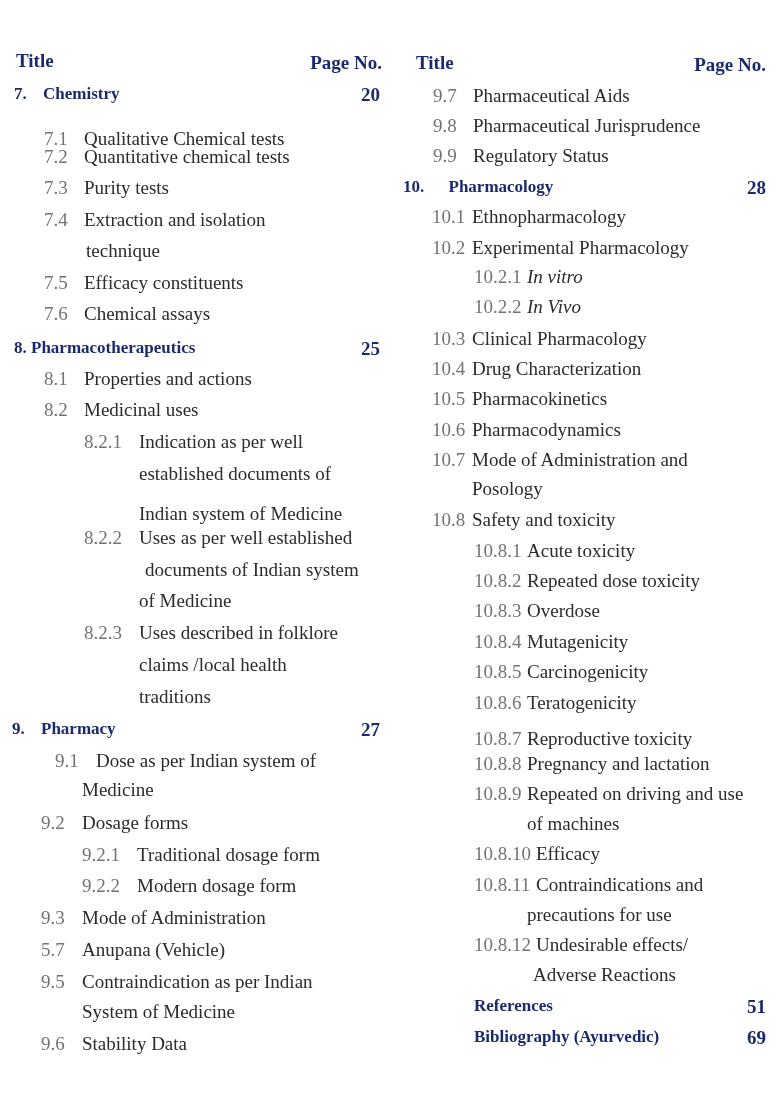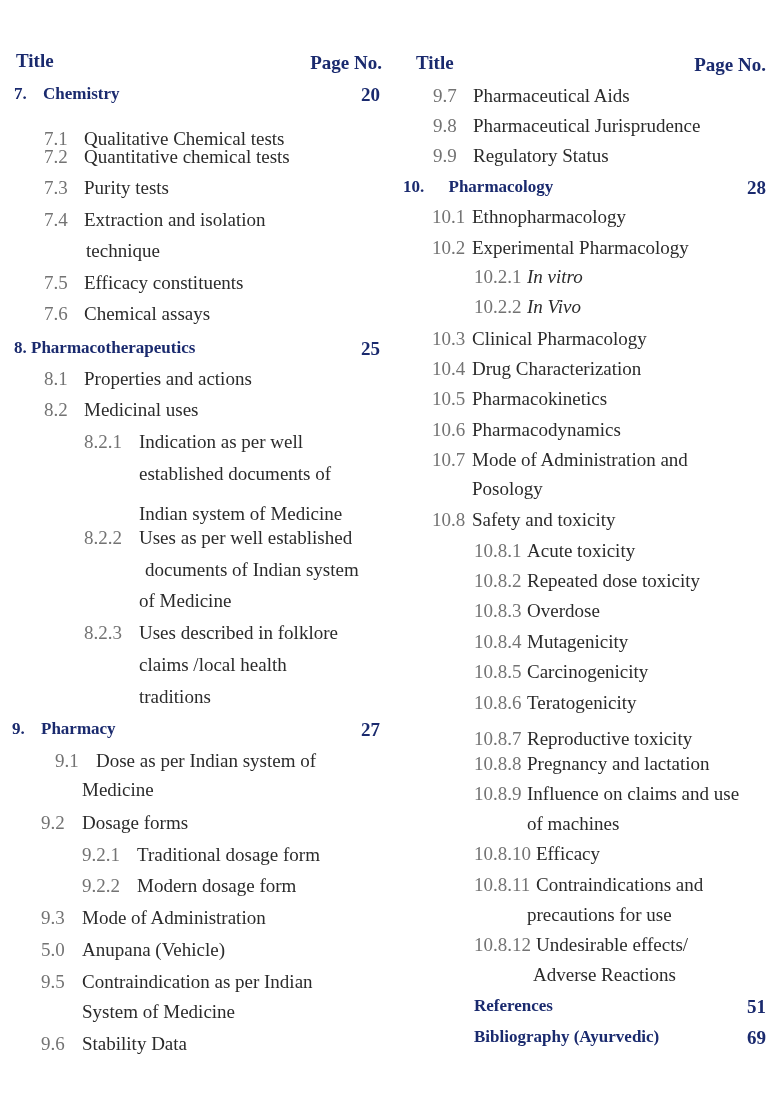--- a/index.html
+++ b/index.html
@@ -66,21 +66,21 @@
     <span style="margin-left:12px">Pharmacy</span>
   </div>
   <div class="pg" style="left:330px;width:50px;top:719px;">27</div>
 
   <div class="row" style="left:55px;top:750px;"><span class="num" style="width:41px">9.1</span><span class="txt">Dose as per Indian system  of</span></div>
   <div class="row" style="left:82px;top:779px;">Medicine</div>
   <div class="row" style="left:41px;top:812px;"><span class="num" style="width:41px">9.2</span><span class="txt">Dosage forms</span></div>
   <div class="row" style="left:82px;top:844px;"><span class="num" style="width:55px">9.2.1</span><span class="txt">Traditional dosage form</span></div>
   <div class="row" style="left:82px;top:875px;"><span class="num" style="width:55px">9.2.2</span><span class="txt">Modern dosage form</span></div>
   <div class="row" style="left:41px;top:907px;"><span class="num" style="width:41px">9.3</span><span class="txt">Mode of Administration</span></div>
-  <div class="row" style="left:41px;top:939px;"><span class="num" style="width:41px">5.0</span><span class="txt">Anupana (Vehicle)</span></div>
+  <div class="row" style="left:41px;top:939px;"><span class="num" style="width:41px">5.7</span><span class="txt">Anupana (Vehicle)</span></div>
   <div class="row" style="left:41px;top:971px;"><span class="num" style="width:41px">9.5</span><span class="txt">Contraindication as per Indian</span></div>
   <div class="row" style="left:82px;top:1001px;">System of Medicine</div>
   <div class="row" style="left:41px;top:1033px;"><span class="num" style="width:41px">9.6</span><span class="txt">Stability Data</span></div>
 </div>
 
 <div class="col col-right">
   <div class="row hdr" style="left:24px;top:52px;">Title</div>
   <div class="pg" style="left:270px;width:104px;top:54px;">Page No.</div>
 
   <div class="row" style="left:41px;top:85px;"><span class="num" style="width:40px">9.7</span><span class="txt">Pharmaceutical Aids</span></div>
@@ -107,21 +107,21 @@
   <div class="row" style="left:40px;top:509px;"><span class="num" style="width:40px">10.8</span><span class="txt">Safety and toxicity</span></div>
 
   <div class="row" style="left:82px;top:540px;"><span class="num" style="width:53px">10.8.1</span><span class="txt">Acute toxicity</span></div>
   <div class="row" style="left:82px;top:570px;"><span class="num" style="width:53px">10.8.2</span><span class="txt">Repeated dose toxicity</span></div>
   <div class="row" style="left:82px;top:600px;"><span class="num" style="width:53px">10.8.3</span><span class="txt">Overdose</span></div>
   <div class="row" style="left:82px;top:631px;"><span class="num" style="width:53px">10.8.4</span><span class="txt">Mutagenicity</span></div>
   <div class="row" style="left:82px;top:661px;"><span class="num" style="width:53px">10.8.5</span><span class="txt">Carcinogenicity</span></div>
   <div class="row" style="left:82px;top:692px;"><span class="num" style="width:53px">10.8.6</span><span class="txt">Teratogenicity</span></div>
   <div class="row" style="left:82px;top:722px;margin-top:6px;"><span class="num" style="width:53px">10.8.7</span><span class="txt">Reproductive toxicity</span></div>
   <div class="row" style="left:82px;top:753px;"><span class="num" style="width:53px">10.8.8</span><span class="txt">Pregnancy and lactation</span></div>
-  <div class="row" style="left:82px;top:783px;"><span class="num" style="width:53px">10.8.9</span><span class="txt">Influence on claims and use</span></div>
+  <div class="row" style="left:82px;top:783px;"><span class="num" style="width:53px">10.8.9</span><span class="txt">Repeated on driving and use</span></div>
   <div class="row" style="left:135px;top:813px;">of machines</div>
   <div class="row" style="left:82px;top:843px;"><span class="num" style="width:62px">10.8.10</span><span class="txt">Efficacy</span></div>
   <div class="row" style="left:82px;top:874px;"><span class="num" style="width:62px">10.8.11</span><span class="txt">Contraindications and</span></div>
   <div class="row" style="left:135px;top:904px;">precautions for use</div>
   <div class="row" style="left:82px;top:934px;"><span class="num" style="width:62px">10.8.12</span><span class="txt">Undesirable effects/</span></div>
   <div class="row" style="left:141px;top:964px;">Adverse Reactions</div>
 
   <div class="row sec" style="left:82px;top:995px;">
     <span>References</span>
   </div>

